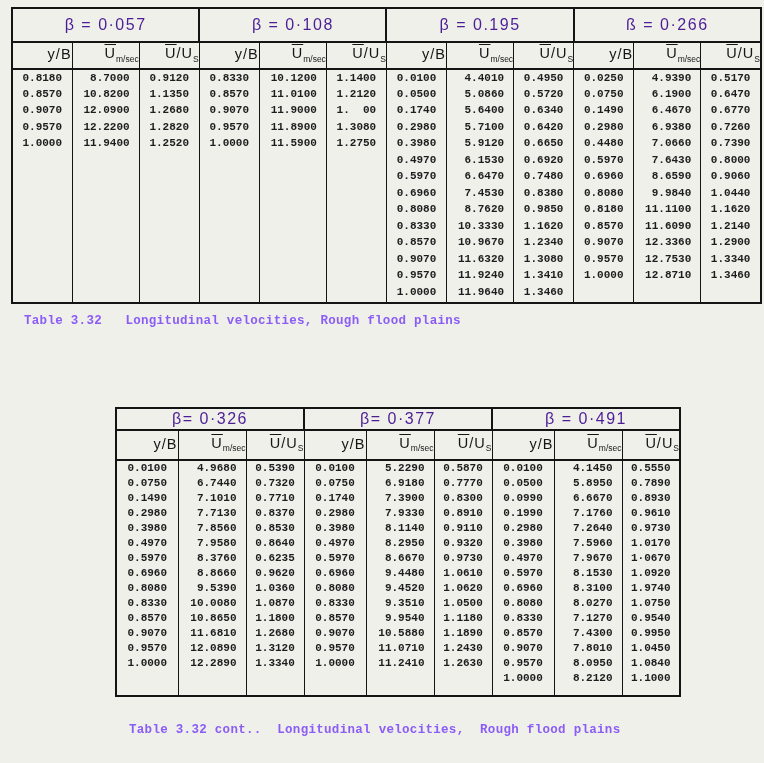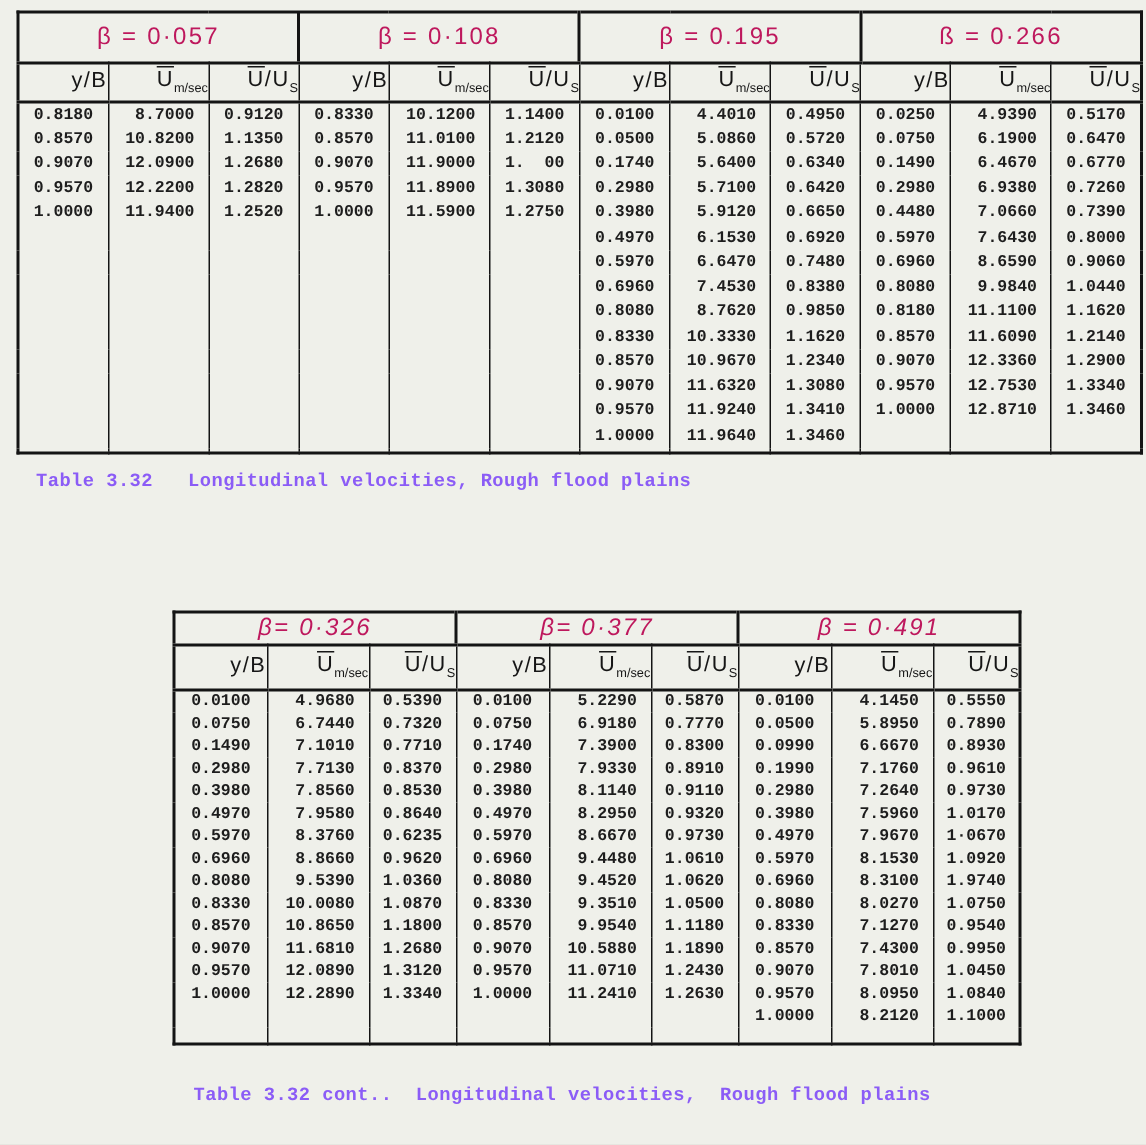--- a/index.html
+++ b/index.html
@@ -18,21 +18,21 @@
     border:2px solid #141414;
   }
   .beta-cell{
     border-left:2px solid #141414;
     border-bottom:2px solid #141414;
     text-align:center;
     font-family:"Liberation Sans",sans-serif;
     font-size:16px;
     font-weight:normal;
     letter-spacing:1.5px;
-    color:#be185d;
+    color:#4c1d95;
   }
   tr > .beta-cell:first-child{border-left:none;}
   .colhdr{
     border-left:1.5px solid #141414;
     border-bottom:2px solid #141414;
     text-align:right;
     font-family:"Liberation Sans",sans-serif;
     font-size:14.5px;
     font-weight:normal;
     letter-spacing:1px;
@@ -328,21 +328,21 @@
           <col style="width: 68px;">
           <col style="width: 58px;">
           <col style="width: 62px;">
           <col style="width: 68px;">
           <col style="width: 58px;">
           <col style="width: 62px;">
           <col style="width: 68px;">
           <col style="width: 58px;">
         </colgroup>
         <tbody>
-          <tr style="height: 21px; font-style: italic;">
+          <tr style="height: 21px;">
             <th colspan="3" class="beta-cell">β= 0·326</th>
             <th colspan="3" class="beta-cell">β= 0·377</th>
             <th colspan="3" class="beta-cell">β = 0·491</th>
           </tr>
           <tr style="height: 30px;">
             <th class="colhdr">y/B</th>
             <th class="colhdr"><span class="ol">U</span><sub>m/sec</sub></th>
             <th class="colhdr"><span class="ol">U</span><span class="den">/U</span><sub>S</sub></th>
             <th class="colhdr">y/B</th>
             <th class="colhdr"><span class="ol">U</span><sub>m/sec</sub></th>

